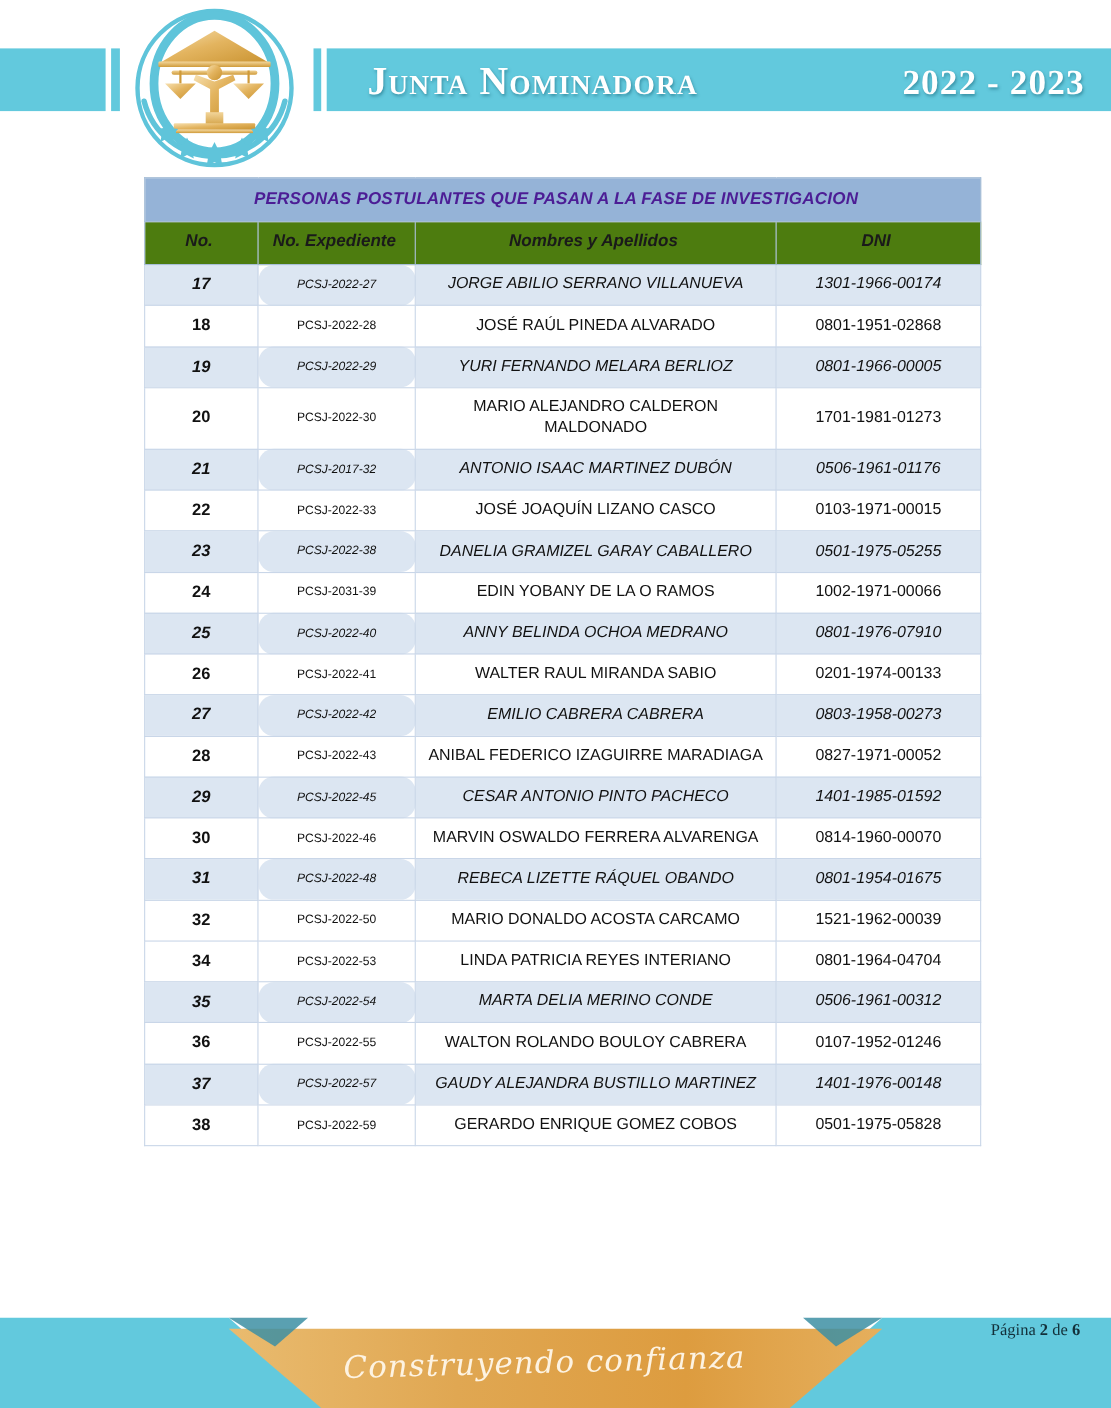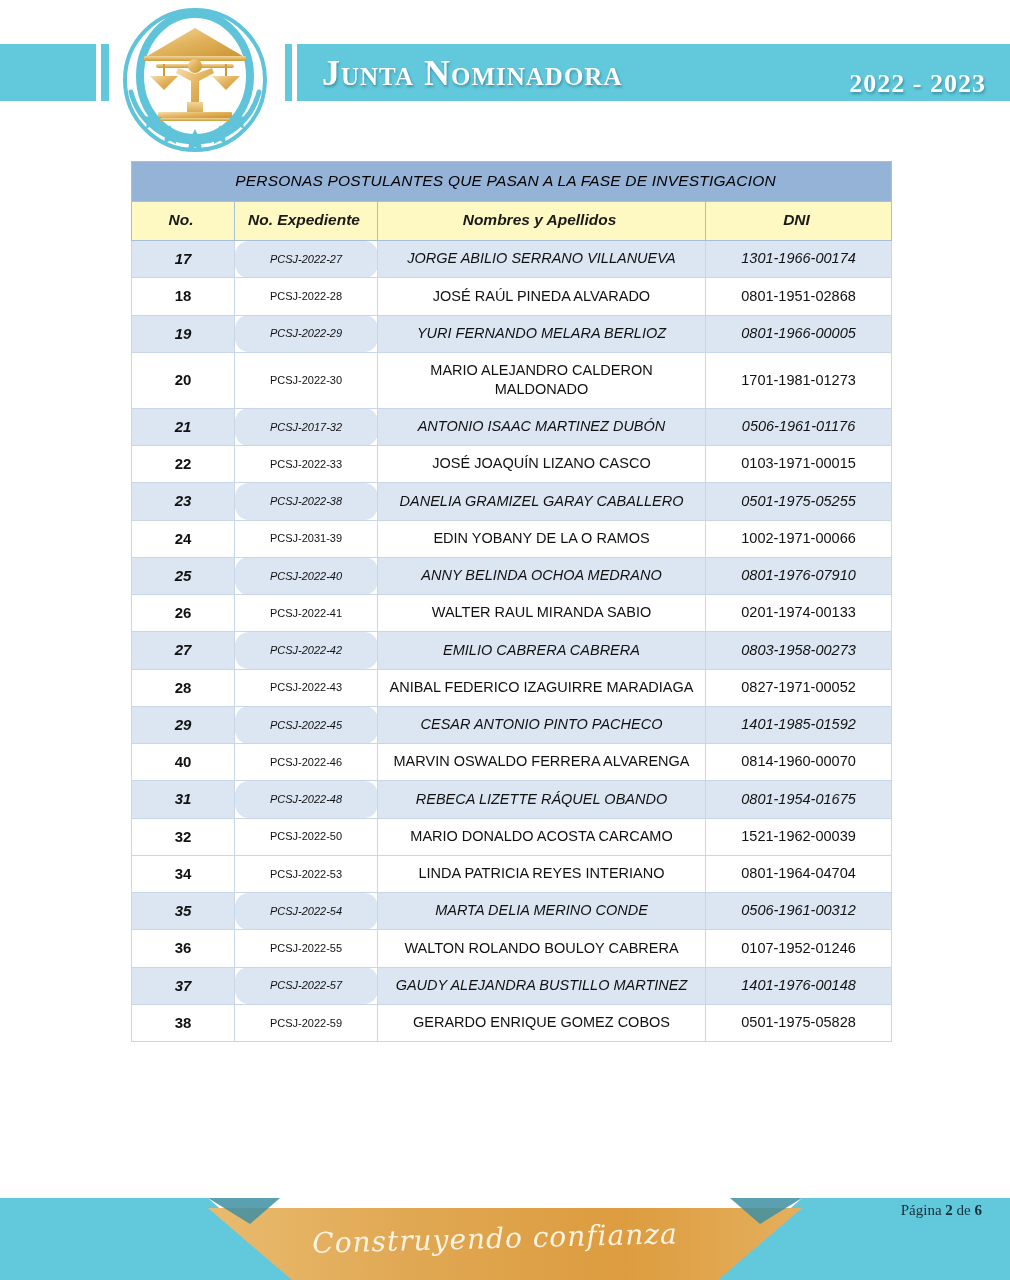--- a/index.html
+++ b/index.html
@@ -23,37 +23,37 @@
   }
   .hdr-bar-divider2 {
     position:absolute; left:285px; top:44px; width:7px; height:57px;
     background:#62c9dd;
   }
   .hdr-bar-right {
     position:absolute; left:297px; top:44px; width:713px; height:57px;
     background:#62c9dd;
   }
   .hdr-title {
-    position:absolute; left:322px; top:50px; height:46px;
+    position:absolute; left:334px; top:50px; height:46px;
     line-height:46px;
     font-family:"Liberation Serif", serif;
     font-variant:small-caps;
     font-weight:bold;
     font-size:36px;
     letter-spacing:1px;
     color:#ffffff;
     text-shadow:1px 2px 3px rgba(0,70,90,0.45);
     white-space:nowrap;
   }
   .hdr-years {
-    position:absolute; right:24px; top:66px; height:36px;
+    position:absolute; right:24px; top:56px; height:36px;
     line-height:36px;
     font-family:"Liberation Serif", serif;
     font-weight:bold;
-    font-size:26px;
+    font-size:32px;
     letter-spacing:1px;
     color:#ffffff;
     text-shadow:1px 2px 3px rgba(0,70,90,0.45);
     white-space:nowrap;
   }
 
   
   .logo { position:absolute; left:108px; top:6px; width:175px; height:148px; }
   .logo svg { display:block; width:175px; height:148px; }
 
@@ -68,29 +68,29 @@
   }
   table.doc-table col.c-no   { width:103px; }
   table.doc-table col.c-exp  { width:143px; }
   table.doc-table col.c-nom  { width:328px; }
   table.doc-table col.c-dni  { width:186px; }
 
   .title-row td {
     background:#95b3d7;
     border:1px solid #a8bfd8;
     text-align:center;
-    font-weight:normal;
+    font-weight:bold;
     font-style:italic;
     font-size:15.5px;
-    color:#000000;
+    color:#4c1d95;
     padding:10px 16px 11px 4px;
     letter-spacing:0.2px;
   }
   .head-row td {
-    background:#fef9c3;
+    background:#4d7c0f;
     border:1px solid #a8bfd8;
     text-align:center;
     font-weight:bold;
     font-style:italic;
     font-size:15.5px;
     color:#1a1a1a;
     padding:9px 4px 11px 0;
   }
   tbody tr td {
     border:1px solid #c9d6e8;
@@ -284,21 +284,21 @@
             <td class="col-nom">ANIBAL FEDERICO IZAGUIRRE MARADIAGA</td>
             <td class="col-dni">0827-1971-00052</td>
           </tr>
           <tr class="odd">
             <td class="col-no">29</td>
             <td class="col-exp">PCSJ-2022-45</td>
             <td class="col-nom">CESAR ANTONIO PINTO PACHECO</td>
             <td class="col-dni">1401-1985-01592</td>
           </tr>
           <tr class="even">
-            <td class="col-no">40</td>
+            <td class="col-no">30</td>
             <td class="col-exp">PCSJ-2022-46</td>
             <td class="col-nom">MARVIN OSWALDO FERRERA ALVARENGA</td>
             <td class="col-dni">0814-1960-00070</td>
           </tr>
           <tr class="odd">
             <td class="col-no">31</td>
             <td class="col-exp">PCSJ-2022-48</td>
             <td class="col-nom">REBECA LIZETTE RÁQUEL OBANDO</td>
             <td class="col-dni">0801-1954-01675</td>
           </tr>

